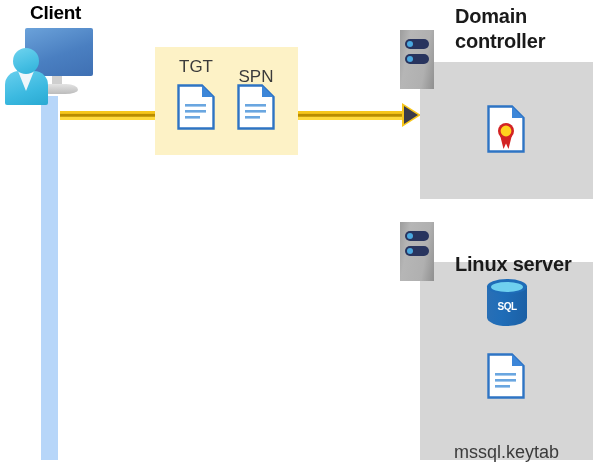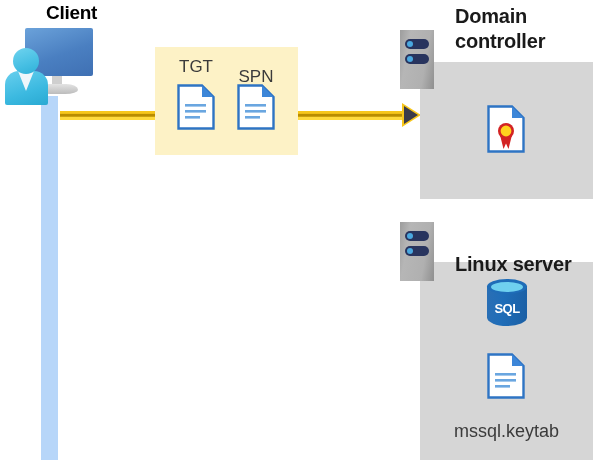--- a/index.html
+++ b/index.html
@@ -19,21 +19,20 @@
   }
   .abs { position: absolute; }
 
   
   #client-title {
     left: 30px; top: 2px;
     font-size: 19px;
     font-weight: bold;
     color: #000000;
     letter-spacing: -0.3px;
-    margin-left: 16px;
   }
   
   #client-lifeline {
     left: 41px; top: 96px;
     width: 17px; height: 364px;
     background: #b7d6f9;
   }
   
   #monitor-screen {
     left: 25px; top: 28px;
@@ -183,29 +182,29 @@
     left: 4px; top: 2.5px;
     width: 32px; height: 10px;
     border-radius: 50%;
     background: #6fd0ef;
   }
   #sql-text {
     position: absolute;
     left: 0; top: 22px;
     width: 40px;
     text-align: center;
-    font-size: 13px;
+    font-size: 10px;
     font-weight: bold;
     color: #ffffff;
     letter-spacing: -0.5px;
   }
 
   #keytab-doc { left: 487px; top: 353px; }
   #keytab-label {
-    left: 420px; top: 421px;
+    left: 420px; top: 442px;
     width: 173px;
     text-align: center;
     font-size: 18px;
     color: #3b3b3b;
   }
 </style>
 </head>
 <body>
 
 <div id="canvas">

